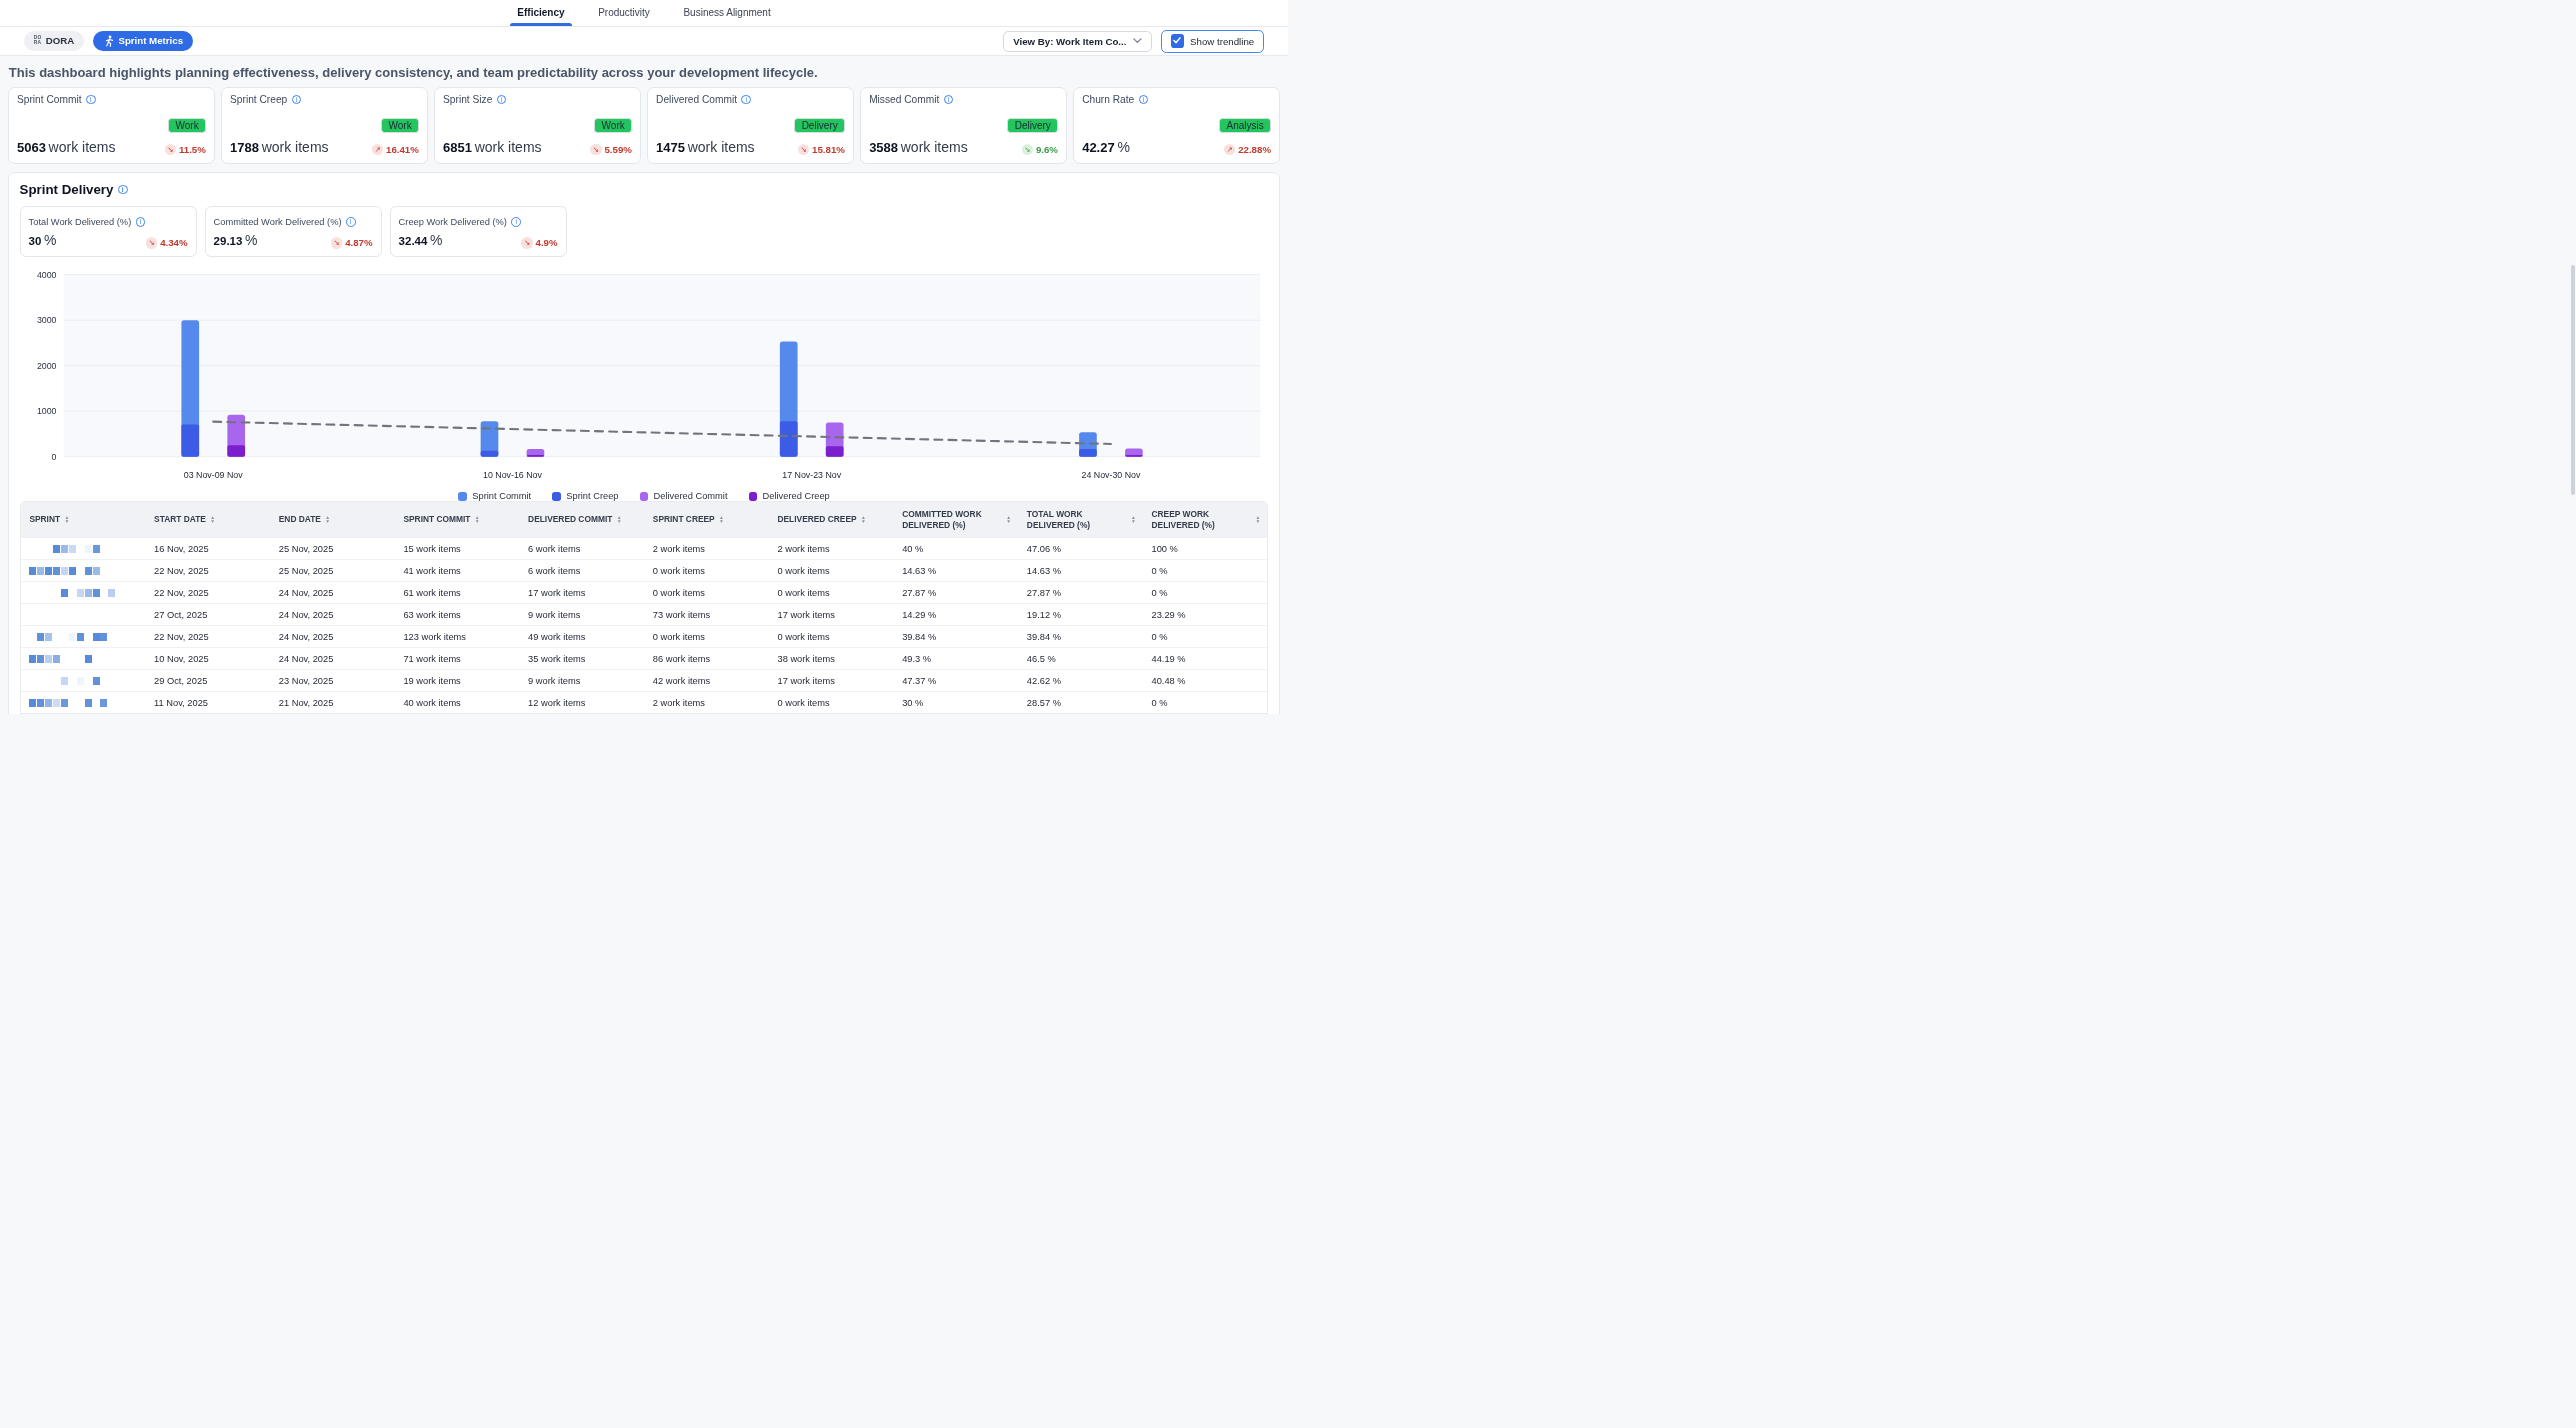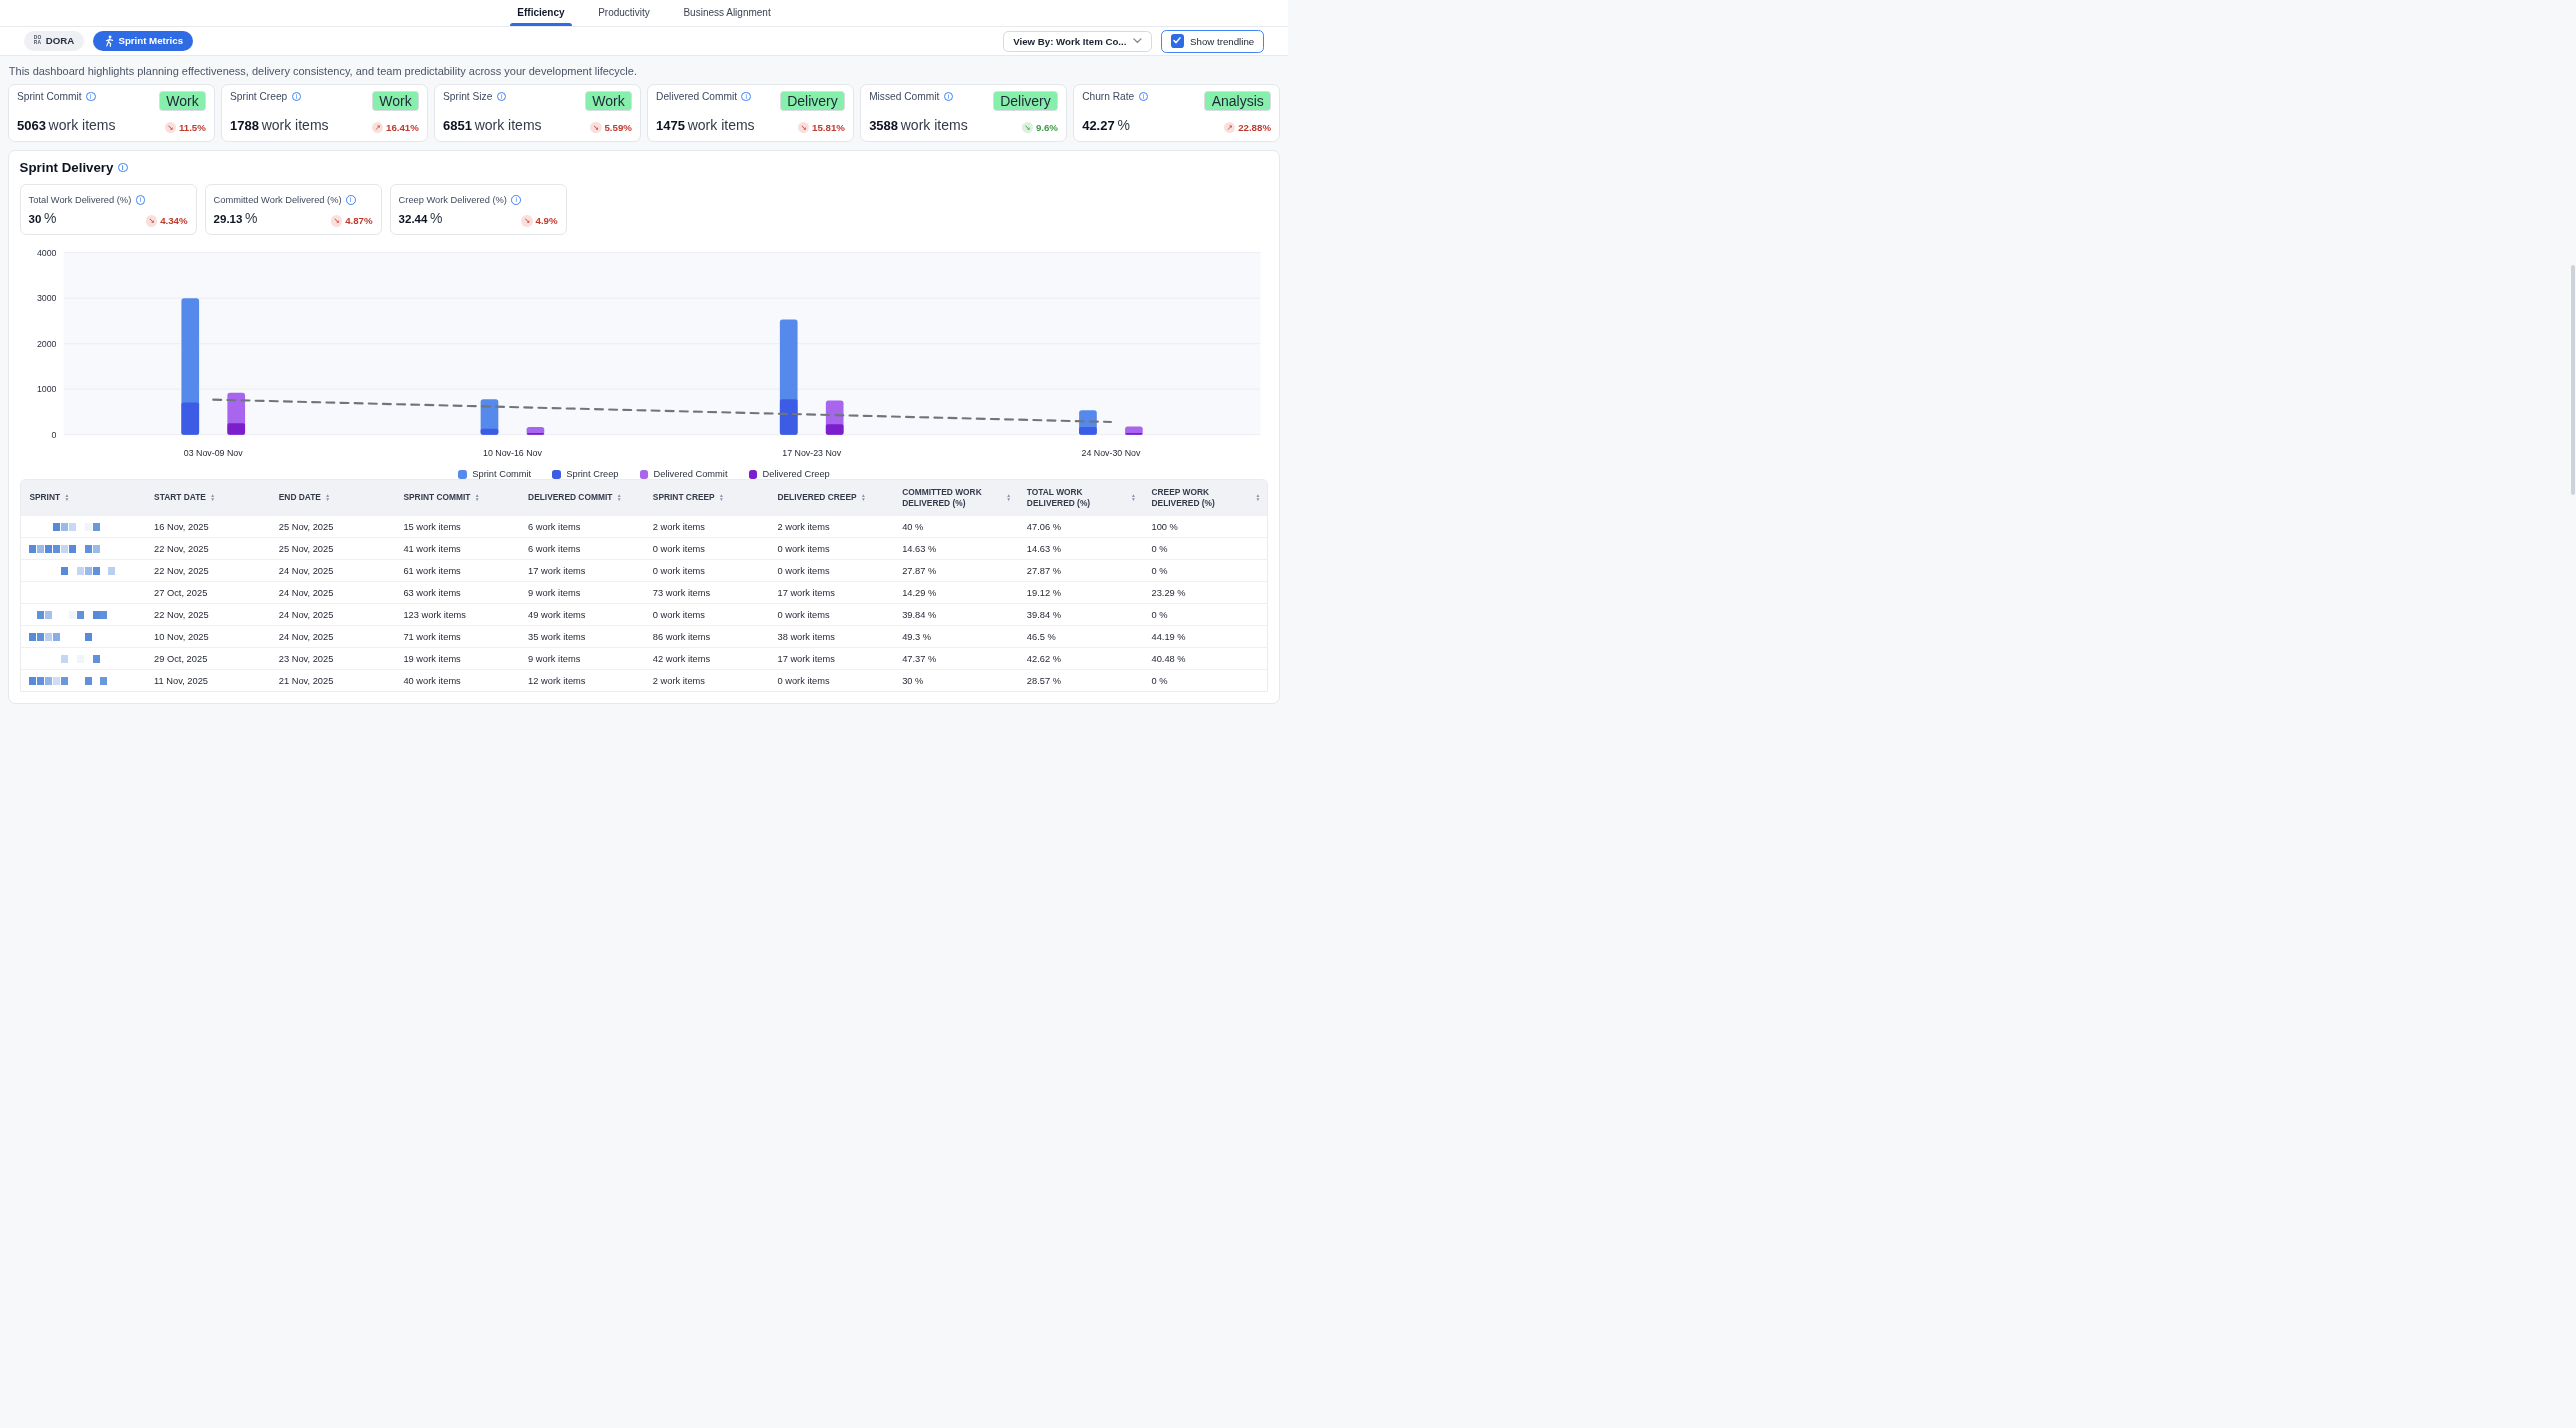--- a/index.html
+++ b/index.html
@@ -25,27 +25,27 @@
   .toolbar .spacer { flex:1; }
   .select { display:inline-flex; align-items:center; gap:7px; height:21px; padding:0 8.8px;
     border:0.9px solid #d5d9e0; border-radius:5.3px; background:#fff; font-size:9.7px; font-weight:bold;
     color:#1a2230; cursor:pointer; margin-right:8.8px; }
   .trend-toggle { display:inline-flex; align-items:center; gap:6.2px; height:23px; padding:0 8.8px;
     border:1.3px solid #4285f4; border-radius:5.3px; background:#fff; font-size:9.7px; color:#1a2230; cursor:pointer; }
   .checkbox { width:13.3px; height:13.3px; background:#2e6be5; border-radius:3.1px; display:inline-flex;
     align-items:center; justify-content:center; }
 
   
-  .desc { font-size:11px; color:#4a5568; padding:8.8px 8.8px 7px; }
+  .desc { font-size:13px; color:#4a5568; padding:8.8px 8.8px 7px;font-weight:bold; }
   .kpi-row { display:flex; gap:6.2px; padding:0 8px; }
   .kpi { flex:1; background:#fff; border:0.9px solid #e3e6ea; border-radius:7px; padding:6.2px 8px 8px; }
   .kpi-top { display:flex; align-items:flex-start; justify-content:space-between; }
   .kpi-title { font-size:10.2px; color:#3e4a5e; display:inline-flex; align-items:center; }
-  .badge { font-size:14px; color:#1f2836; border:0.9px solid #d9dde3; border-radius:3.5px;
-    padding:0.9px 6.2px; background:#86efac; white-space:nowrap; }
+  .badge { font-size:10px; color:#1f2836; border:0.9px solid #d9dde3; border-radius:3.5px;
+    padding:0.9px 6.2px; background:#22c55e; white-space:nowrap;margin-top:24px; }
   .kpi-bottom { display:flex; align-items:baseline; justify-content:space-between; margin-top:6.2px; }
   .kpi-value { font-size:13px; font-weight:bold; color:#0d1320; }
   .kpi-unit { font-size:14px; font-weight:normal; color:#333b4a; margin-left:2.7px; }
   .trend { display:inline-flex; align-items:center; gap:2.7px; font-size:9.7px; font-weight:bold; }
   .trend .arr { width:11.5px; height:11.5px; border-radius:50%; display:inline-flex; align-items:center;
     justify-content:center; font-size:7.5px; font-weight:normal; }
   .trend.red { color:#c03a2e; } .trend.red .arr { background:#f9e0dd; color:#c03a2e; }
   .trend.green { color:#3f9a48; } .trend.green .arr { background:#dcf0de; color:#3f9a48; }
 
   .info { width:9.7px; height:9.7px; min-width:9.7px; border:1.1px solid #3b82f6; border-radius:50%;

